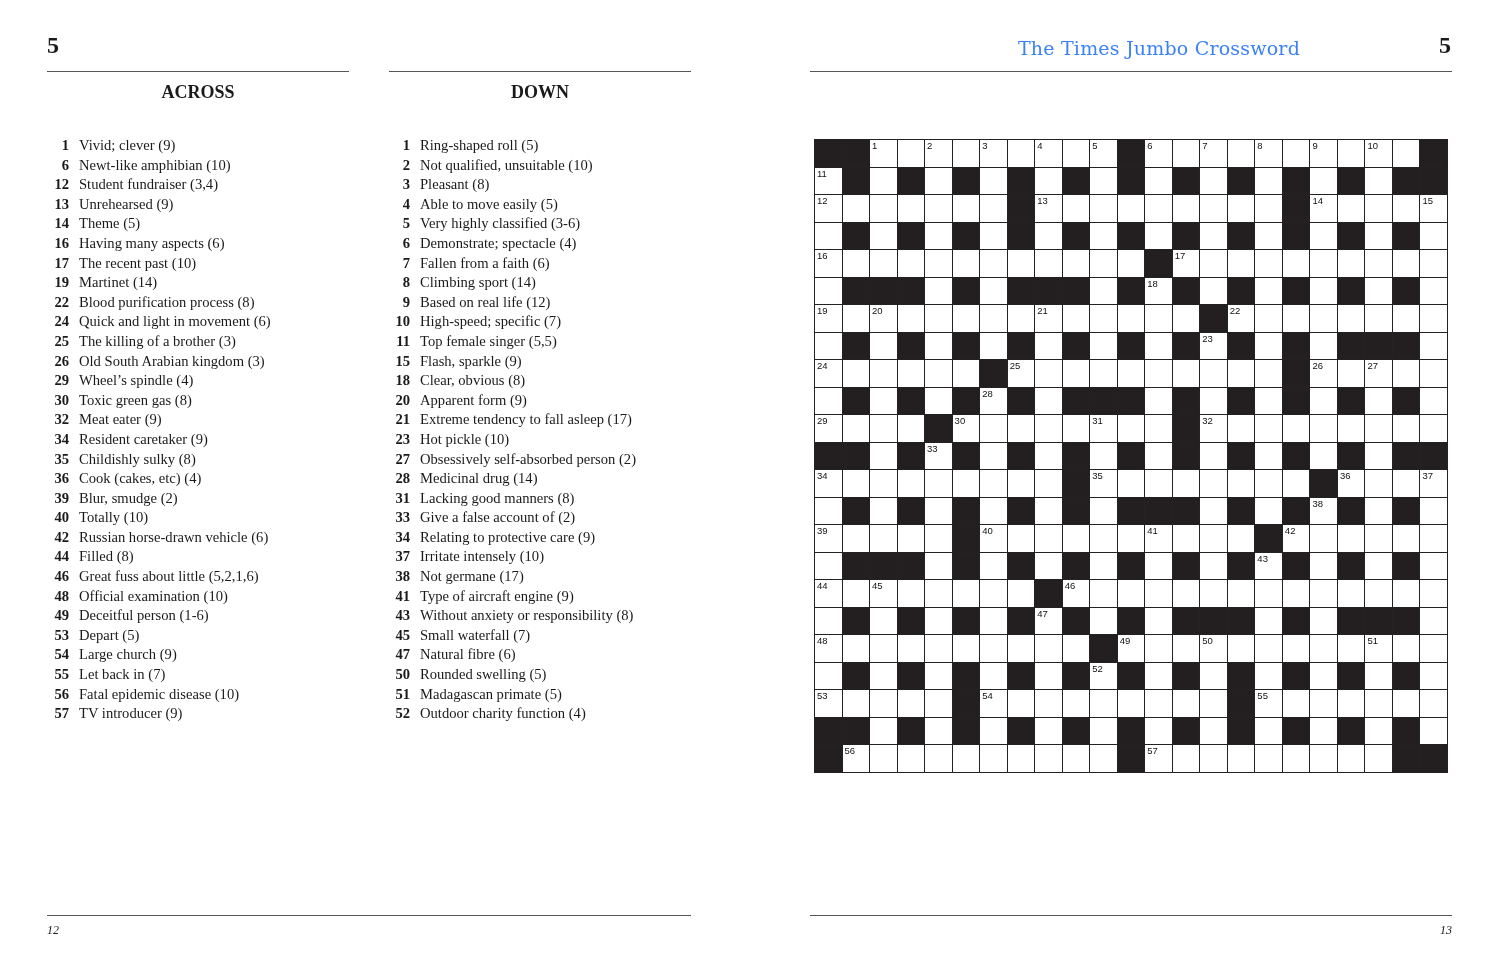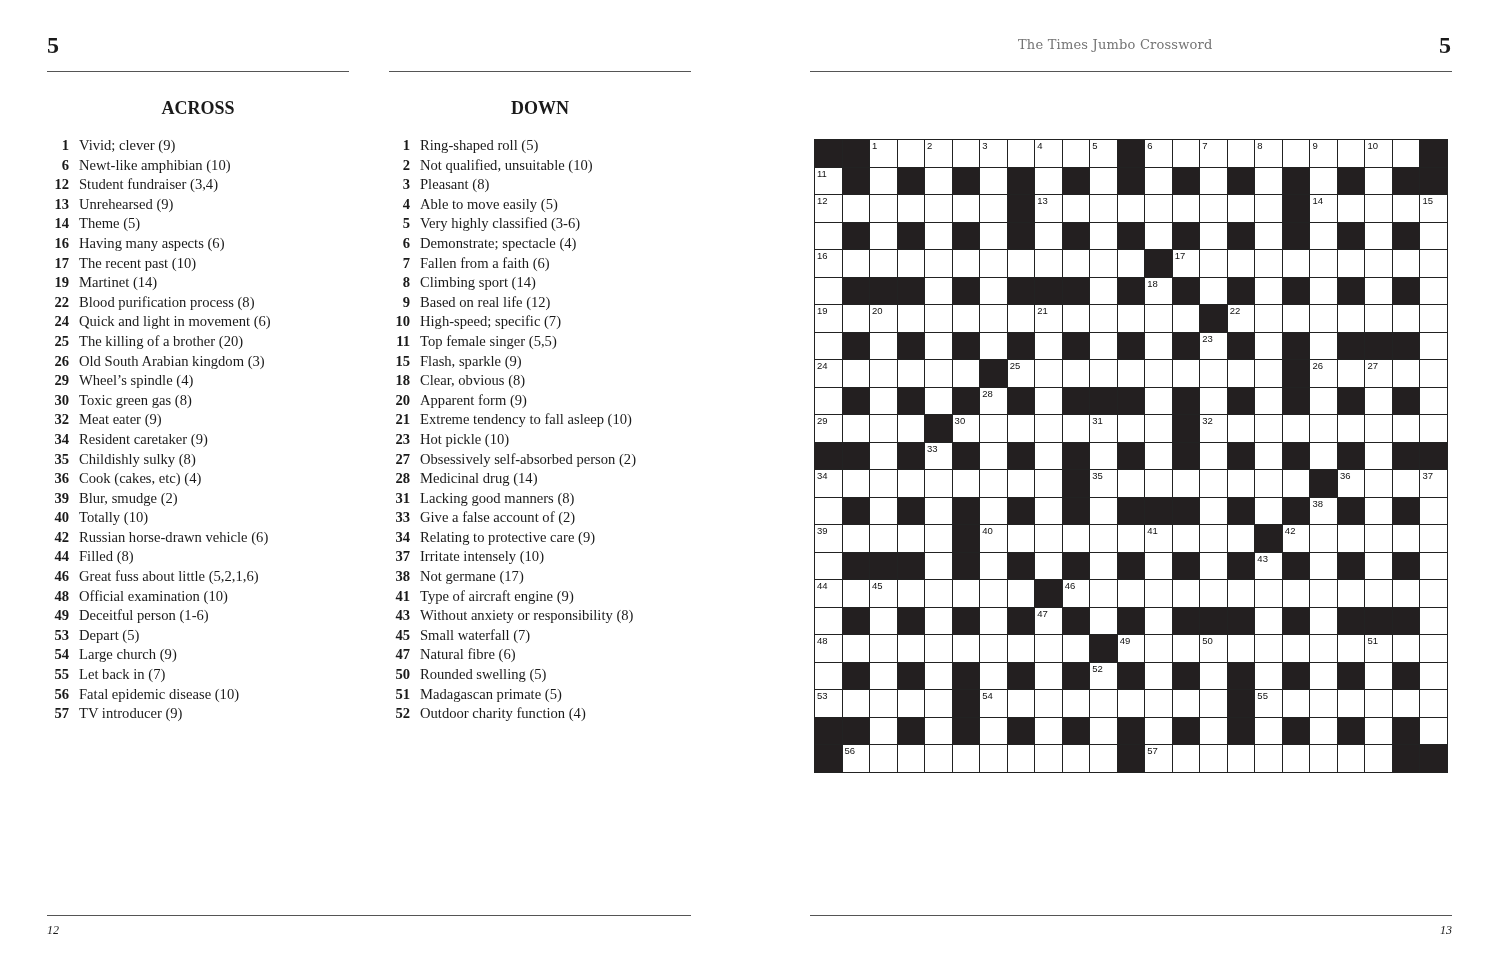--- a/index.html
+++ b/index.html
@@ -1,22 +1,22 @@
 <!DOCTYPE html>
 <html><head>
 <meta charset="utf-8">
 <style>
   html, body { margin:0; padding:0; background:#ffffff; }
   body { width:1500px; height:976px; position:relative; overflow:hidden; color:#1a1a1a;
          font-family:"Liberation Serif","DejaVu Serif",serif; }
   .abs { position:absolute; }
   .page-num-top { font-weight:bold; font-size:24px; top:32px; }
   .hr { position:absolute; height:1px; background:#555; }
-  .book-title { top:37px; left:1018px; font-family:"DejaVu Serif",serif; font-size:13px; color:#737373; letter-spacing:0.2px; }
-  .col-heading { font-weight:bold; font-size:18px; top:98px; text-align:center; }
+  .book-title { top:37px; left:1018px; font-family:"DejaVu Serif",serif; font-size:19px; color:#3b82f6; letter-spacing:0.2px; }
+  .col-heading { font-weight:bold; font-size:18px; top:82px; text-align:center; }
   .clue-list { position:absolute; top:136px; font-size:14.6px; line-height:19.6px; }
   .clue { display:flex; white-space:nowrap; }
   .clue .num { font-weight:bold; text-align:right; width:22px; margin-right:10px; flex:none; }
   .foot-num { font-style:italic; font-size:12px; top:923px; }
   #grid { position:absolute; left:814px; top:139px; width:634px; height:634px; border:1.5px solid #222; box-sizing:border-box;
           display:grid; grid-template-columns:repeat(23,1fr); grid-template-rows:repeat(23,1fr); background:#222; gap:1px; }
   .cell { background:#fff; position:relative; }
   .cell.black { background:#231f20; }
   .cell .cn { position:absolute; top:1px; left:2px; font-family:"Liberation Sans","DejaVu Sans",sans-serif; font-size:9.5px; line-height:10px; color:#111; }
 </style>
@@ -66,21 +66,21 @@
     <div class="clue">
       <span class="num">22</span>
       <span class="txt">Blood purification process (8)</span>
     </div>
     <div class="clue">
       <span class="num">24</span>
       <span class="txt">Quick and light in movement (6)</span>
     </div>
     <div class="clue">
       <span class="num">25</span>
-      <span class="txt">The killing of a brother (20)</span>
+      <span class="txt">The killing of a brother (3)</span>
     </div>
     <div class="clue">
       <span class="num">26</span>
       <span class="txt">Old South Arabian kingdom (3)</span>
     </div>
     <div class="clue">
       <span class="num">29</span>
       <span class="txt">Wheel’s spindle (4)</span>
     </div>
     <div class="clue">
@@ -204,21 +204,21 @@
     <div class="clue">
       <span class="num">18</span>
       <span class="txt">Clear, obvious (8)</span>
     </div>
     <div class="clue">
       <span class="num">20</span>
       <span class="txt">Apparent form (9)</span>
     </div>
     <div class="clue">
       <span class="num">21</span>
-      <span class="txt">Extreme tendency to fall asleep (10)</span>
+      <span class="txt">Extreme tendency to fall asleep (17)</span>
     </div>
     <div class="clue">
       <span class="num">23</span>
       <span class="txt">Hot pickle (10)</span>
     </div>
     <div class="clue">
       <span class="num">27</span>
       <span class="txt">Obsessively self-absorbed person (2)</span>
     </div>
     <div class="clue">

